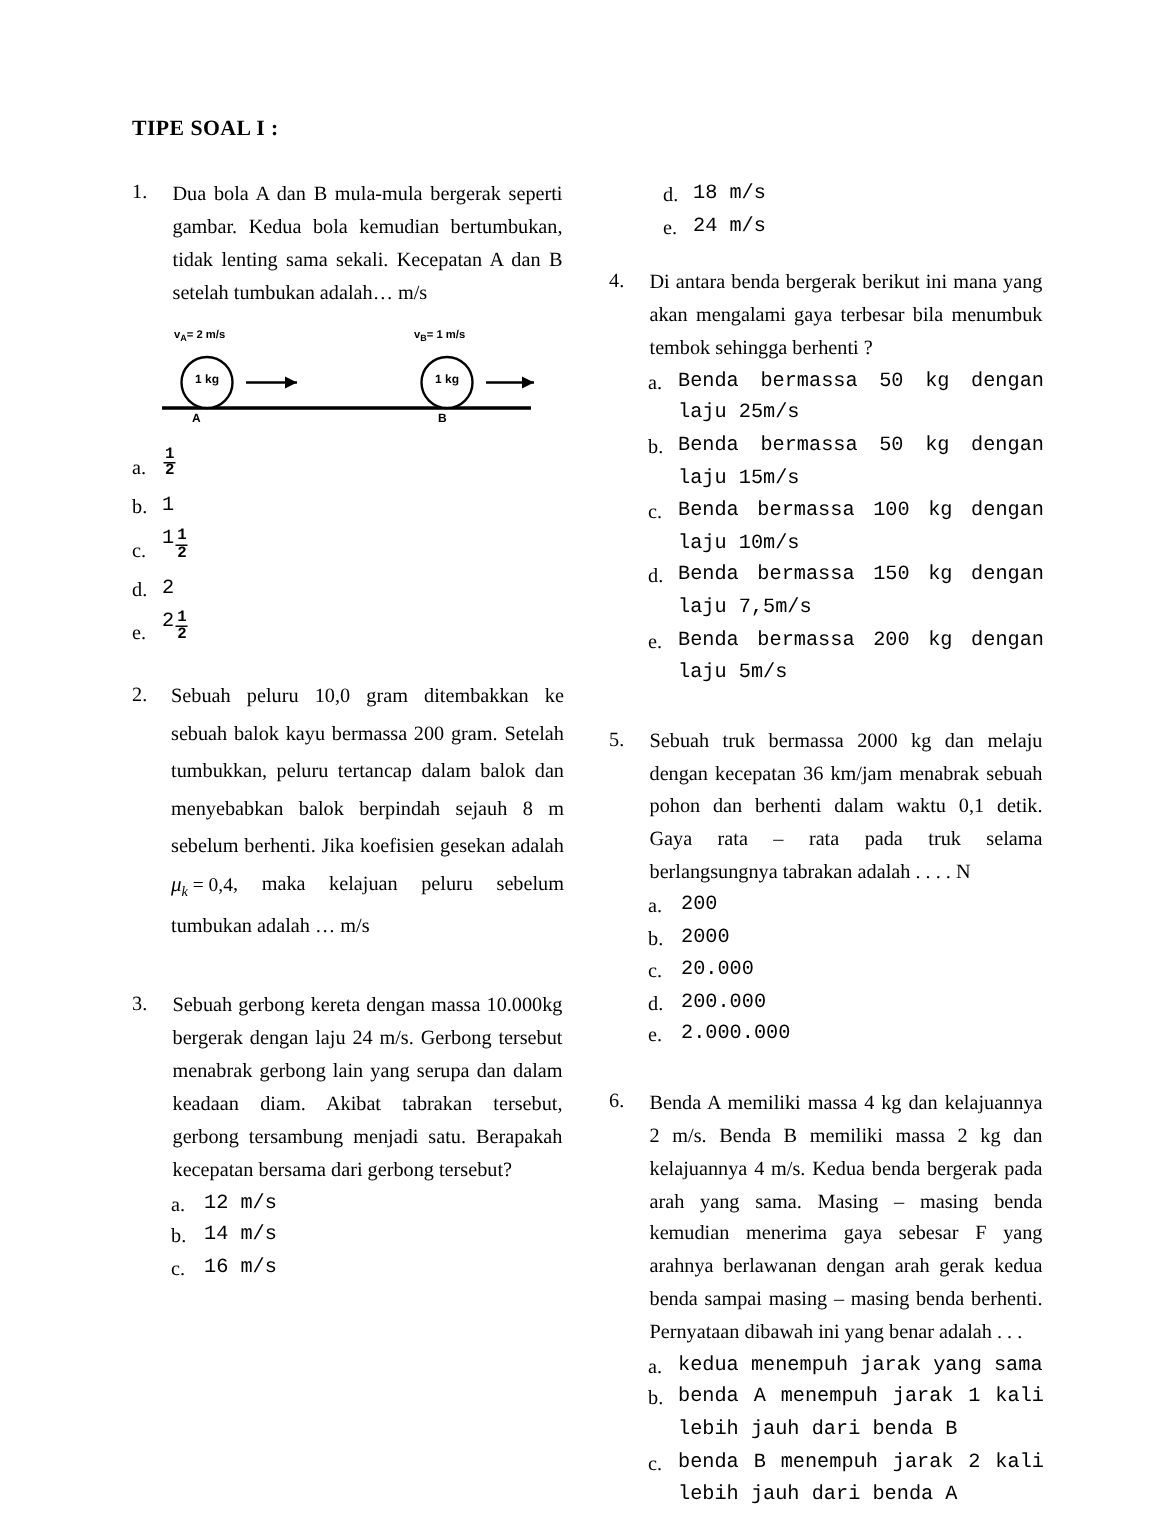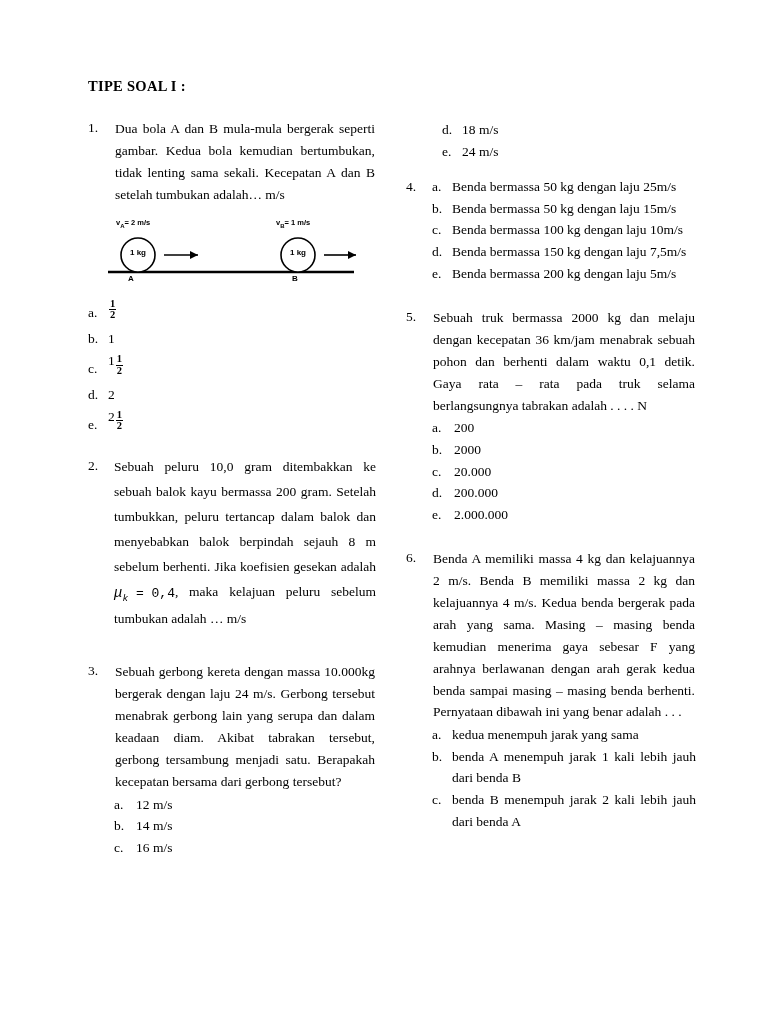--- a/index.html
+++ b/index.html
@@ -81,20 +81,21 @@
     line-height: 1.6;
   }
   .opt-label {
     flex: 0 0 20px;
     text-align: left;
   }
   .opt-text {
     flex: 1 1 auto;
     text-align: justify;
     text-justify: inter-word;
+    font-family: Liberation Mono, monospace;
   }
   .opt-text.nojust { text-align: left; }
 
   .opts-indent { padding-left: 26px; }
   .opts-indent-sm { padding-left: 14px; }
 
   
   .opts-tight > li .opt-label { flex: 0 0 22px; }
 
   
@@ -130,21 +131,21 @@
     margin: 8px 0 6px 18px;
     width: 258px;
     height: 68px;
     position: relative;
   }
   .diagram svg { display: block; }
 
   
   .formula {
     display: inline-block;
-    font-family: Liberation Mono, monospace;
+    font-family: Liberation Serif, serif;
     font-size: 13px;
     white-space: nowrap;
     vertical-align: -0.1em;
   }
   .formula .mu { font-style: italic; font-size: 14px; }
   .formula .sub {
     font-size: 9.5px;
     vertical-align: sub;
     font-style: italic;
   }
@@ -294,20 +295,21 @@
             <span class="opt-label">e.</span>
             <span class="opt-text nojust">24 m/s</span>
           </li>
         </ol>
 
       <div class="spacer-14"></div>
 
       <div class="q">
         <div class="q-num">4.</div>
         <div class="q-body">
+          <p class="q-text">Di antara benda bergerak berikut ini mana yang akan mengalami gaya terbesar bila menumbuk tembok sehingga berhenti ?</p>
           <ol class="opts opts-indent-sm" id="q4-opts">
               <li>
                 <span class="opt-label">a.</span>
                 <span class="opt-text">Benda bermassa 50 kg dengan laju 25m/s</span>
               </li>
               <li>
                 <span class="opt-label">b.</span>
                 <span class="opt-text">Benda bermassa 50 kg dengan laju 15m/s</span>
               </li>
               <li>

